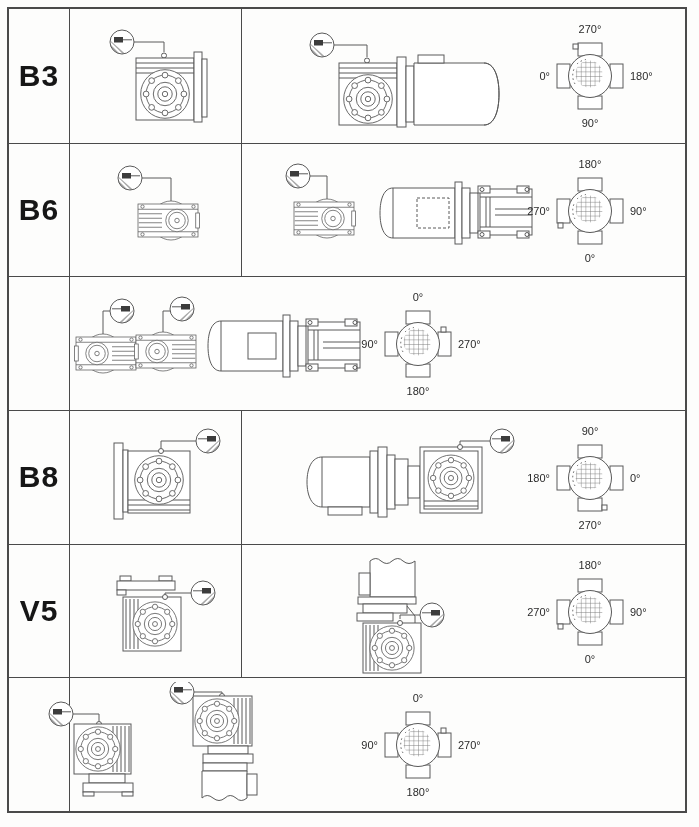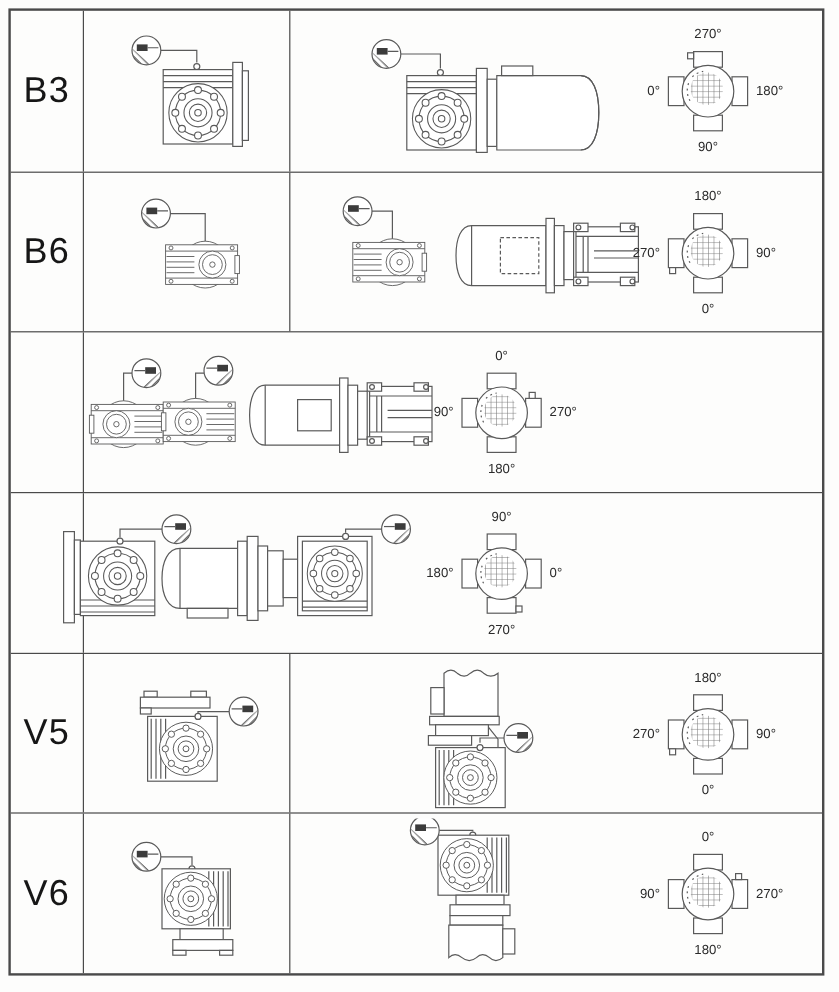--- a/index.html
+++ b/index.html
@@ -4,21 +4,21 @@
 <style>
   html,body{margin:0;padding:0;background:#fff;}
   *{box-sizing:border-box;}
   .page{position:relative;width:699px;height:827px;background:#fdfdfc;font-family:"Liberation Sans",sans-serif;overflow:hidden;}
   .tbl{position:absolute;left:7px;top:7px;width:680px;height:806px;border:2px solid #4a4a4a;display:grid;grid-template-rows:repeat(6,1fr);}
   .row{display:grid;grid-template-columns:61px 172px 1fr;border-top:1.5px solid #4a4a4a;}
   .row:first-child{border-top:none;}
   .c1,.c2,.c3{position:relative;}
   .c1{border-right:1.5px solid #4a4a4a;display:flex;align-items:center;justify-content:center;}
   .c2{border-right:1.5px solid #4a4a4a;}
-  .code{font-size:30px;font-weight:normal;color:#161616;letter-spacing:1px;}
+  .code{font-size:30px;font-weight:bold;color:#161616;letter-spacing:1px;}
   .abs{position:absolute;}
   
   .dial{position:absolute;left:272px;top:11px;width:152px;height:112px;
         display:grid;grid-template-columns:38px 76px 38px;grid-template-rows:18px 76px 18px;
         grid-template-areas:". t ." "l c r" ". b .";text-align:center;}
   .dl{font-size:11px;color:#2b2b2b;white-space:nowrap;align-self:center;}
   .dl.t{grid-area:t;justify-self:center;}
   .dl.b{grid-area:b;justify-self:center;}
   .dl.l{grid-area:l;justify-self:end;padding-right:2px;}
   .dl.r{grid-area:r;justify-self:start;padding-left:2px;}
@@ -247,20 +247,23 @@
           <use href="#dialgfx" xlink:href="#dialgfx"></use>
           <rect x="23" y="-17" width="5" height="5" stroke="#5a5a5a" fill="#fff"></rect>
         </svg>
         <span class="dl r">270°</span>
         <span class="dl b">180°</span>
       </div>
     </div>
   </div>
 
   <div class="row">
+    <div class="c1">
+      <span class="code">B8</span>
+    </div>
     <div class="c2">
       <svg class="abs" style="left:36px;top:16px" width="120" height="96" viewBox="0 0 120 96">
         <g stroke="#5a5a5a" fill="none">
           <rect x="8" y="16" width="9" height="76" fill="#fff"></rect>
           <rect x="17" y="23" width="5" height="62" fill="#fff"></rect>
           <rect x="22" y="24" width="62" height="62" fill="#fff"></rect>
           <line x1="22" y1="73" x2="84" y2="73"></line>
               <line x1="22" y1="78" x2="84" y2="78"></line>
               <line x1="22" y1="83" x2="84" y2="83"></line>
           <use href="#boltring" xlink:href="#boltring" transform="translate(53,53) scale(0.9)"></use>
@@ -362,23 +365,20 @@
           <use href="#dialgfx" xlink:href="#dialgfx"></use>
           <rect x="-32" y="12" width="5" height="5" stroke="#5a5a5a" fill="#fff"></rect>
         </svg>
         <span class="dl r">90°</span>
         <span class="dl b">0°</span>
       </div>
     </div>
   </div>
 
   <div class="row">
-    <div class="c1">
-      <span class="code">V6</span>
-    </div>
     <div class="c2">
       <svg class="abs" style="left:30px;top:12px" width="125" height="112" viewBox="0 0 125 112">
         <g stroke="#5a5a5a" fill="none">
           <polyline points="34,24 60,24 60,31"></polyline>
           <circle cx="60" cy="34" r="2.5" fill="#fff"></circle>
           <rect x="35" y="34" width="57" height="50" fill="#fff"></rect>
           <line x1="74" y1="36" x2="74" y2="82"></line>
               <line x1="78" y1="36" x2="78" y2="82"></line>
           <line x1="82" y1="36" x2="82" y2="82"></line>
               <line x1="86" y1="36" x2="86" y2="82"></line>

